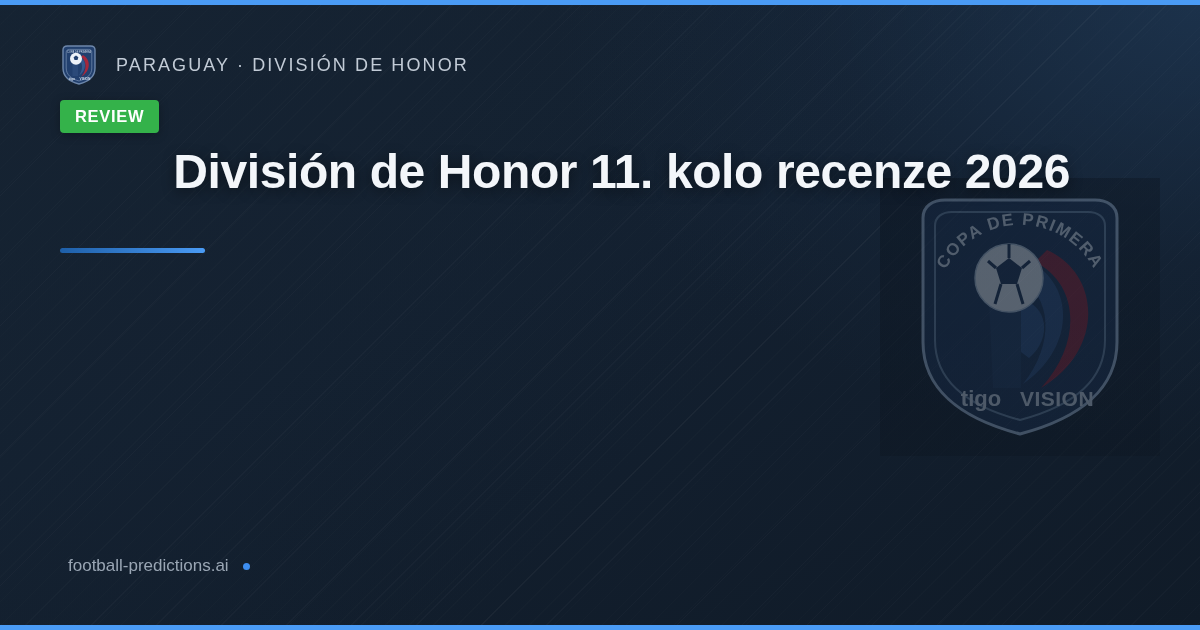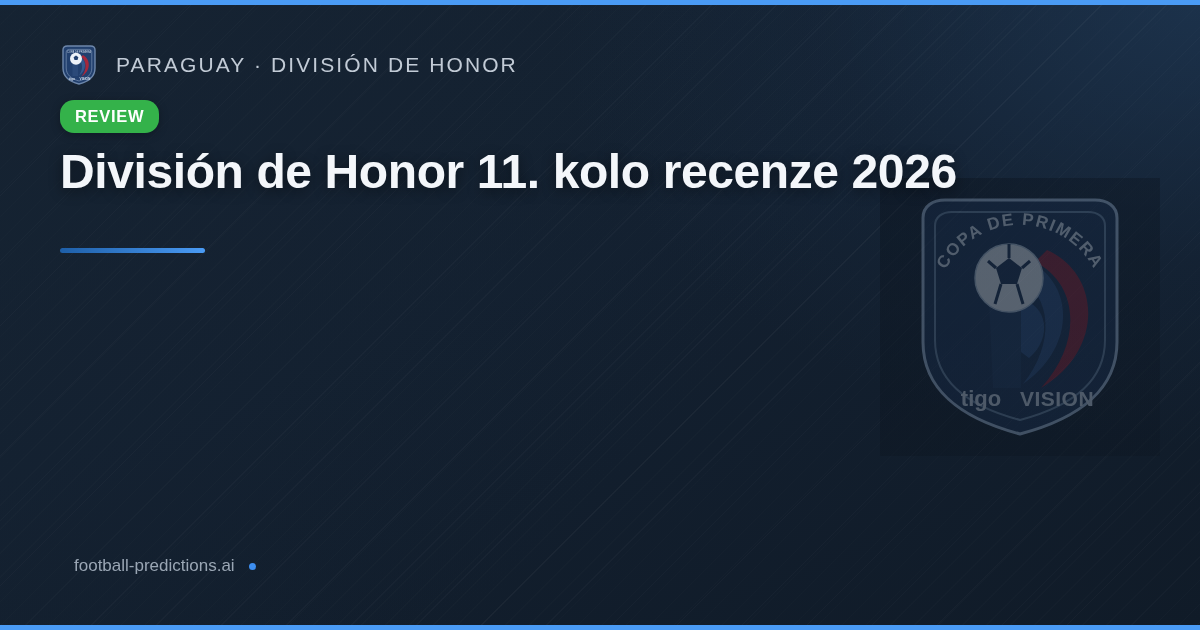--- a/index.html
+++ b/index.html
@@ -59,64 +59,65 @@
     position:absolute; left:0; top:44px;
     display:flex; align-items:center; gap:18px;
   }
   #crest-wrap {
     width:38px; height:42px;
     position:relative;
     flex:0 0 auto;
   }
   #crest-wrap svg { display:block; }
   #league-text {
-    font-size:21px;
+    font-size:18px;
     letter-spacing:2.1px;
     color:#c2cbd6;
     white-space:nowrap;
     font-weight:400;
   }
 
   
   #review-badge {
     position:absolute; left:0; top:100px;
     height:33px;
     padding:0 15px;
-    border-radius:14px;
+    border-radius:4px;
     display:flex; align-items:center;
     font-size:16.5px;
     font-weight:700;
     letter-spacing:0.7px;
     color:#ffffff;
     box-shadow:0 2px 10px rgba(0,0,0,0.28);
   }
 
   
   #title {
     position:absolute; left:0; top:142px;
     width:1010px;
     font-size:48px;
     line-height:60px;
     font-weight:800;
     letter-spacing:-0.4px;
     color:#f3f6fa;
     text-shadow:0 3px 14px rgba(0,0,0,0.45);
     white-space:nowrap;
+    text-align:right;
   }
 
   
   #underline {
     position:absolute; left:0; top:248px;
     width:145px; height:5px;
     border-radius:3px;
   }
 
   
   #footer-row {
-    position:absolute; left:14px; top:556px;
+    position:absolute; left:8px; top:556px;
     display:flex; align-items:center; gap:14px;
     font-size:17px;
   }
   #footer-site { color:#9aa6b4; }
   #footer-dot {
     width:7px; height:7px; border-radius:50%;
     flex:0 0 auto;
   }
   #footer-tag { color:#9aa6b4; }
 

